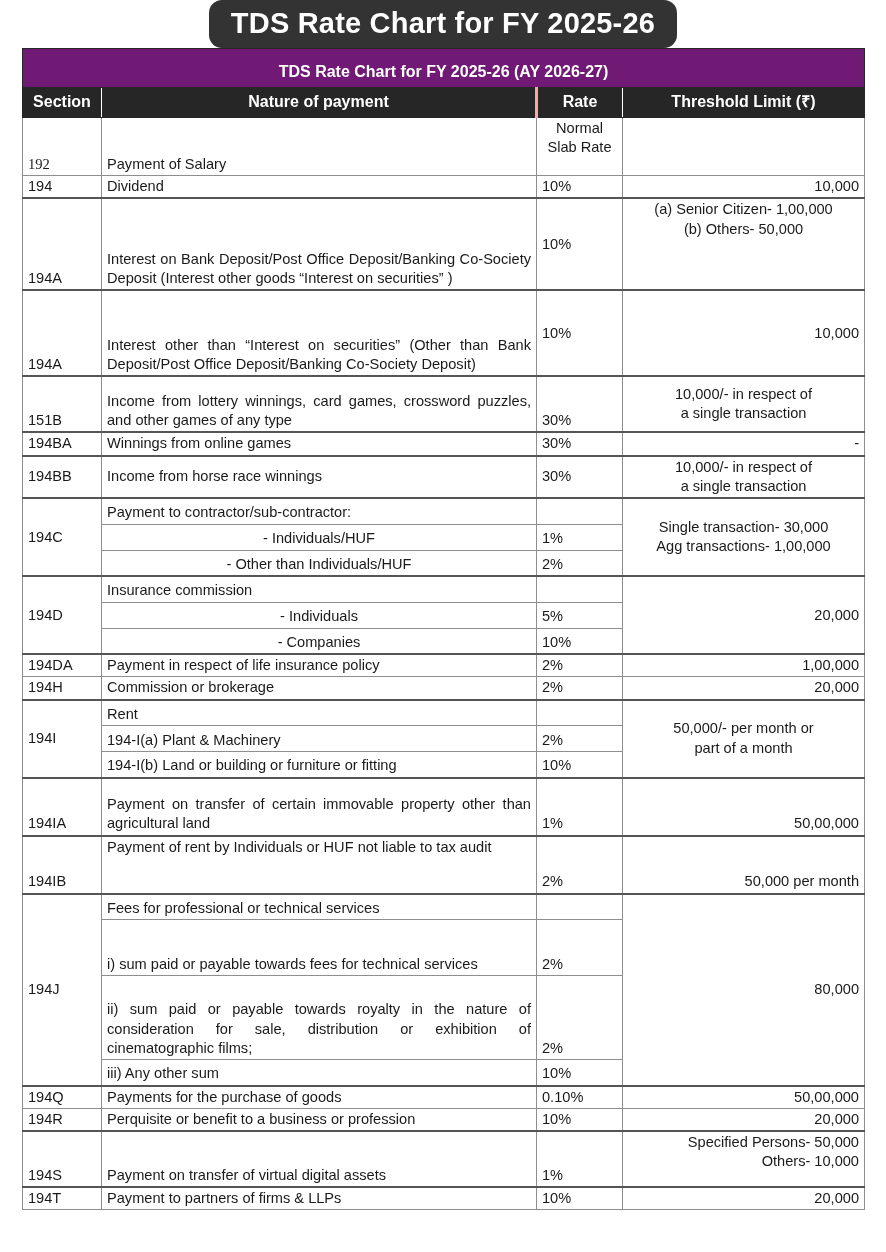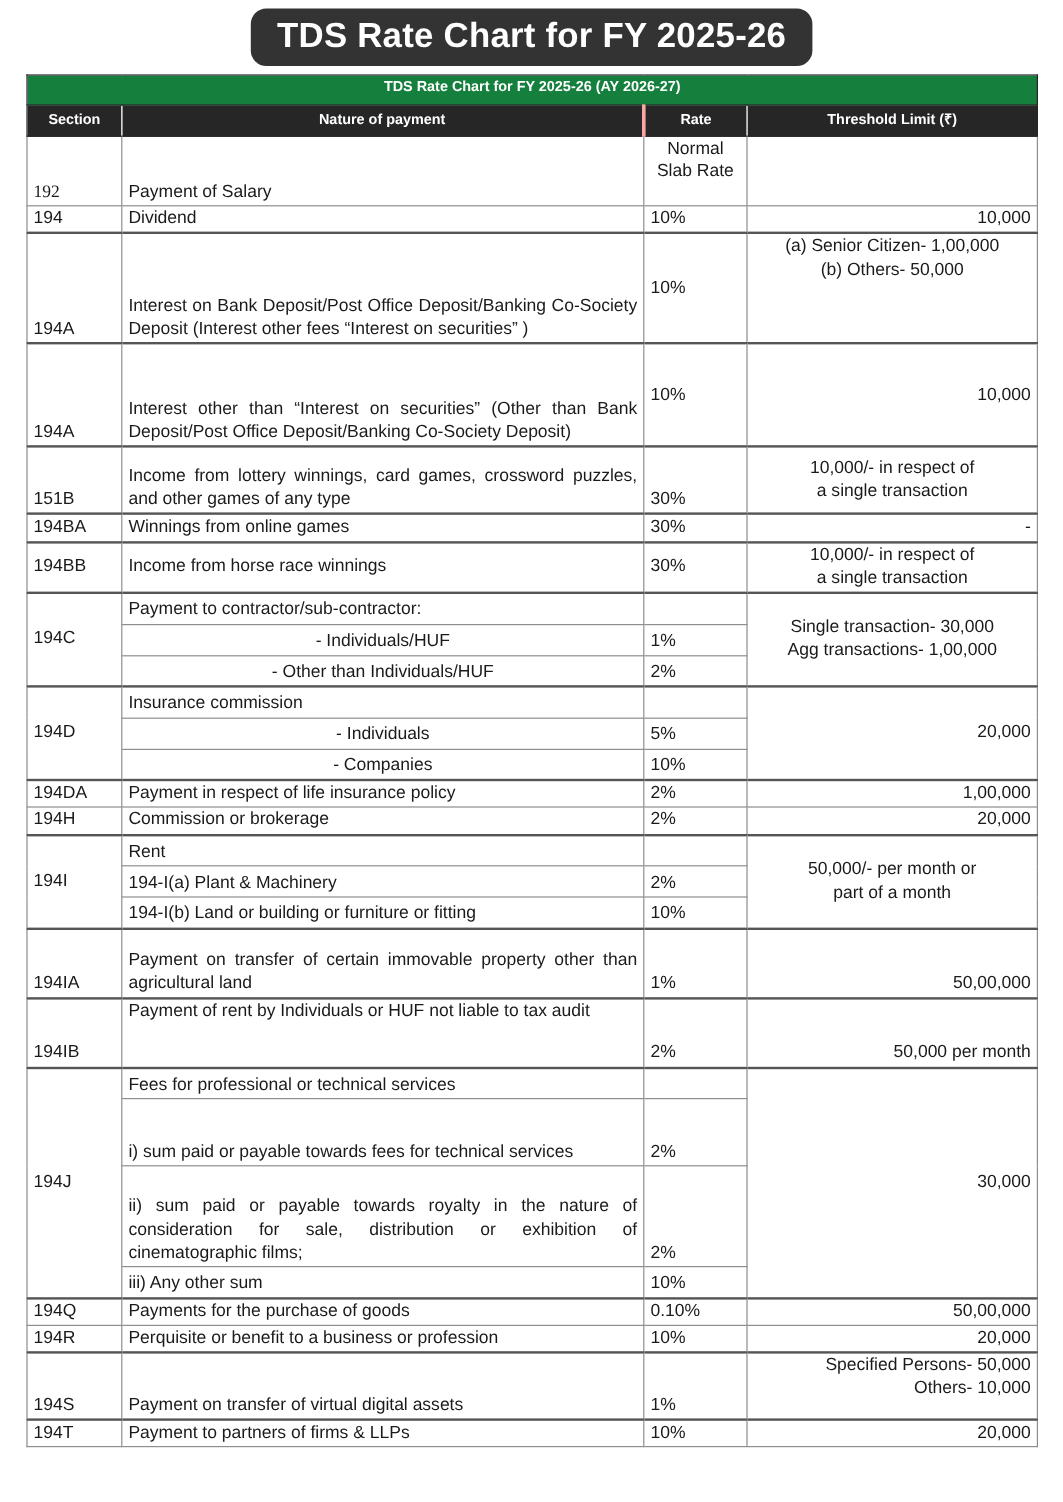--- a/index.html
+++ b/index.html
@@ -20,21 +20,21 @@
     height: 1252px;
     position: relative;
     box-sizing: border-box;
   }
 
   
   .title-wrap {
     display: flex;
     justify-content: center;
     align-items: center;
-    height: 62px;
+    height: 48px;
   }
   .title-badge {
     background: #333333;
     color: #ffffff;
     font-size: 29px;
     font-weight: bold;
     letter-spacing: 0.2px;
     padding: 8px 22px 10px 22px;
     border-radius: 13px;
     line-height: 1.05;
@@ -61,36 +61,36 @@
   }
 
   
   col.c-section { width: 79px; }
   col.c-nature  { width: 435px; }
   col.c-rate    { width: 86px; }
   col.c-thresh  { width: 242px; }
 
   
   tr.banner td {
-    background: #15803d;
+    background: #701a75;
     color: #ffffff;
     text-align: center;
     font-weight: bold;
-    font-size: 12px;
-    padding: 0 4px 5px 4px;
+    font-size: 16px;
+    padding: 12px 4px 5px 4px;
     border-color: #262626;
     vertical-align: middle;
     height: 25px;
   }
   tr.colhead th {
     background: #262626;
     color: #ffffff;
     text-align: center;
     font-weight: bold;
-    font-size: 12px;
+    font-size: 16px;
     padding: 3px 4px 5px 4px;
     border-color: #262626;
     vertical-align: middle;
     height: 26px;
   }
   tr.colhead th.section-h { border-right: 1px solid #ffffff; }
   tr.colhead th.nature-h  { border-right: 3px solid #fca5a5; }
   tr.colhead th.rate-h    { border-right: 1px solid #ffffff; }
 
   
@@ -180,21 +180,21 @@
 
         <tr>
           <td class="sec">194</td>
           <td class="nat nowrap-top">Dividend</td>
           <td class="rate">10%</td>
           <td class="th">10,000</td>
         </tr>
 
         <tr>
           <td class="sec thick-top" style="height:92px;">194A</td>
-          <td class="nat thick-top">Interest on Bank Deposit/Post Office Deposit/Banking Co-Society Deposit (Interest other fees “Interest on securities” )</td>
+          <td class="nat thick-top">Interest on Bank Deposit/Post Office Deposit/Banking Co-Society Deposit (Interest other goods “Interest on securities” )</td>
           <td class="rate thick-top" style="vertical-align:middle;">10%</td>
           <td class="th center-top thick-top">
             <div>(a) Senior Citizen- 1,00,000</div>
             <div>(b) Others- 50,000</div>
           </td>
         </tr>
 
         <tr>
           <td class="sec thick-top" style="height:86px;">194A</td>
           <td class="nat thick-top">Interest other than “Interest on securities” (Other than Bank Deposit/Post Office Deposit/Banking Co-Society Deposit)</td>
@@ -305,21 +305,21 @@
           <td class="sec thick-top" style="height:58px;">194IB</td>
           <td class="nat nowrap-top thick-top" style="vertical-align:top;">Payment of rent by Individuals or HUF not liable to tax audit</td>
           <td class="rate thick-top">2%</td>
           <td class="th thick-top">50,000 per month</td>
         </tr>
 
         <tr>
           <td class="sec thick-top" rowspan="4" style="vertical-align:middle;">194J</td>
           <td class="nat nowrap-top thick-top h-empty">Fees for professional or technical services</td>
           <td class="rate thick-top"></td>
-          <td class="th thick-top" rowspan="4" style="vertical-align:middle;">30,000</td>
+          <td class="th thick-top" rowspan="4" style="vertical-align:middle;">80,000</td>
         </tr>
         <tr class="sub-row">
           <td class="nat nowrap-top" style="height:56px;margin-top:14px;">i)  sum paid or payable towards fees for technical services</td>
           <td class="rate">2%</td>
         </tr>
         <tr class="sub-row">
           <td class="nat" style="height:84px;">ii)  sum paid or payable towards royalty in the nature of consideration for sale, distribution or exhibition of cinematographic films;</td>
           <td class="rate">2%</td>
         </tr>
         <tr class="sub-row">

